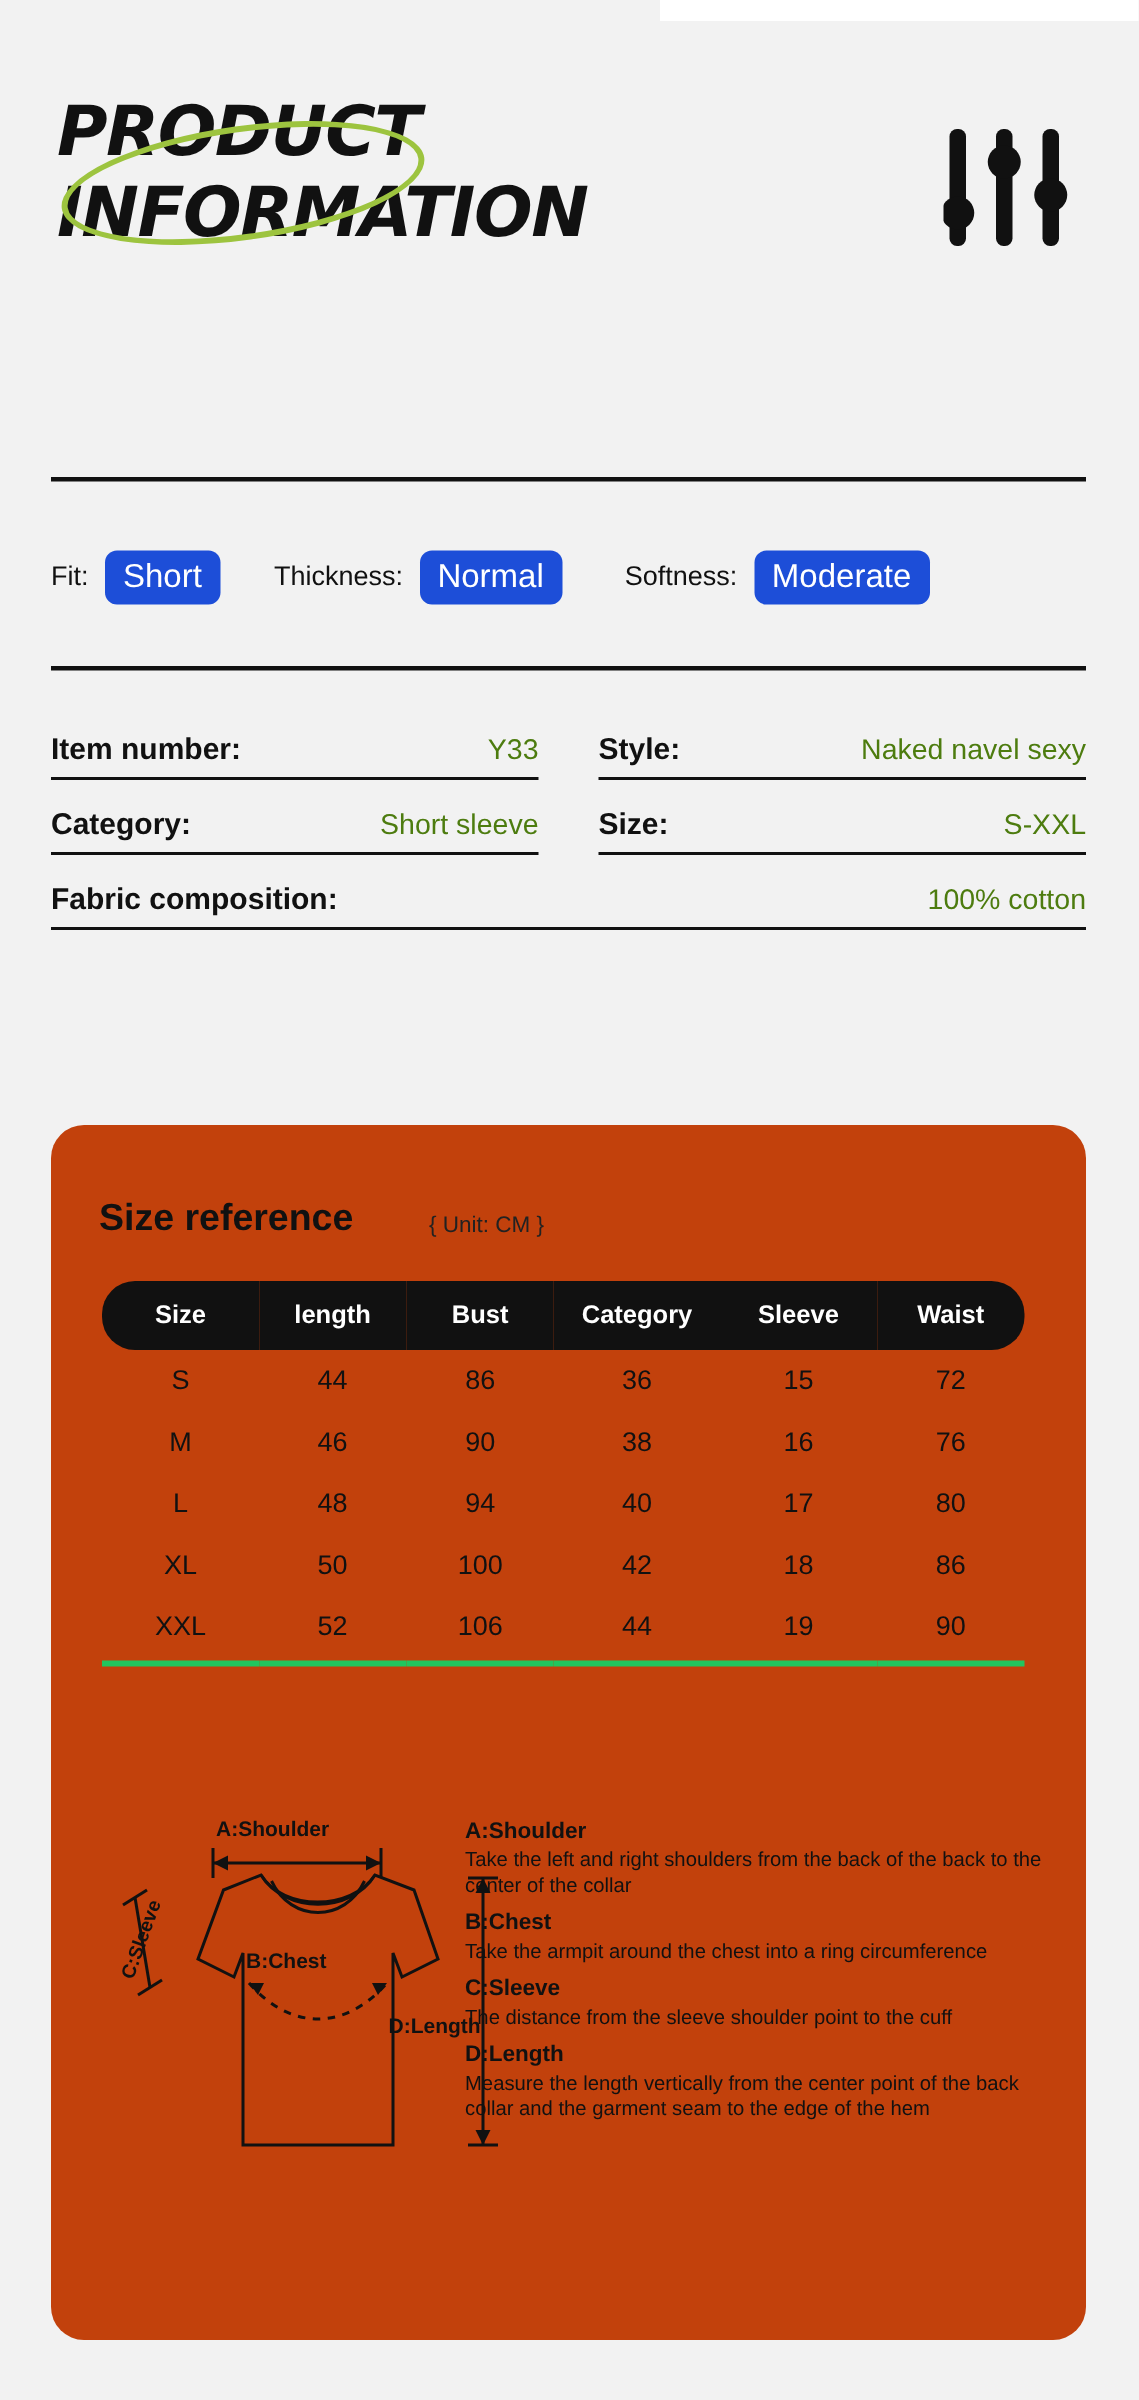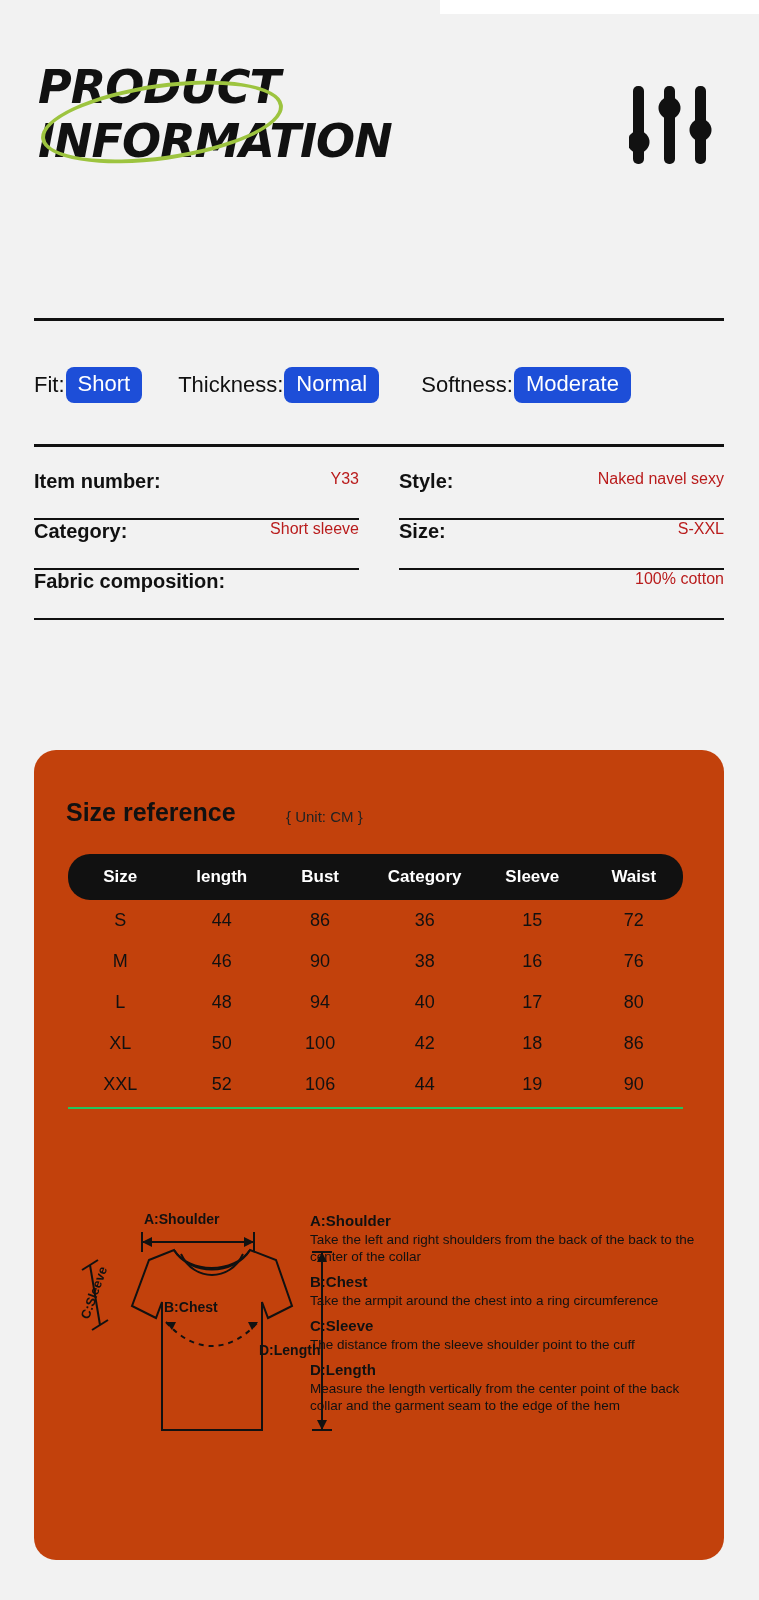--- a/index.html
+++ b/index.html
@@ -81,23 +81,23 @@
     height: 46px;
     display: flex;
     align-items: center;
   }
   .attr {
     display: flex;
     align-items: center;
     font-size: 22px;
   }
   .attr .lbl {
-    font-size: 22px;
-    color: #111;
-    margin-right: 1px;
+    font-size: 18px;
+    color: #111;
+    margin-right: 11px;
   }
   .attr .val {
     background: #1d4ed8;
     color: #fff;
     font-size: 22px;
     padding: 4px 12px 6px 12px;
     border-radius: 8px;
     line-height: 1.15;
   }
   .attr-gap-1 { width: 36px; }
@@ -110,29 +110,30 @@
     width: 690px;
   }
   .spec-row {
     display: flex;
     width: 690px;
   }
   .spec-cell {
     position: relative;
     height: 50px;
     display: flex;
+    align-items: flex-end;
     justify-content: space-between;
     padding-bottom: 6px;
     border-bottom: 2px solid #111;
   }
   .spec-cell.half { width: 325px; }
   .spec-cell.gap { width: 40px; border-bottom: none; }
   .spec-cell.full { width: 690px; }
   .spec-key { font-size: 20px; font-weight: 700; color: #111; }
-  .spec-val { font-size: 16px; color: #b91c1c; }
+  .spec-val { font-size: 19px; color: #4d7c0f; }
 
   
   .card {
     position: absolute;
     left: 34px; top: 750px;
     width: 690px; height: 810px;
     background: #c2410c;
     border-radius: 22px;
   }
   .card-title {
@@ -165,21 +166,21 @@
   }
   table.size-table thead tr th:first-child { border-radius: 22px 0 0 22px; }
   table.size-table thead tr th:last-child { border-radius: 0 22px 22px 0; }
   table.size-table td {
     font-size: 18px;
     color: #111;
     padding: 10px 0;
     text-align: center;
   }
   table.size-table tbody tr:last-child td {
-    border-bottom: 2px solid #22c55e;
+    border-bottom: 4px solid #22c55e;
     padding-bottom: 12px;
   }
 
   .tips {
     position: absolute;
     left: 40px; top: 378px;
     width: 610px;
     text-align: center;
     font-size: 14.5px;
     line-height: 20px;

